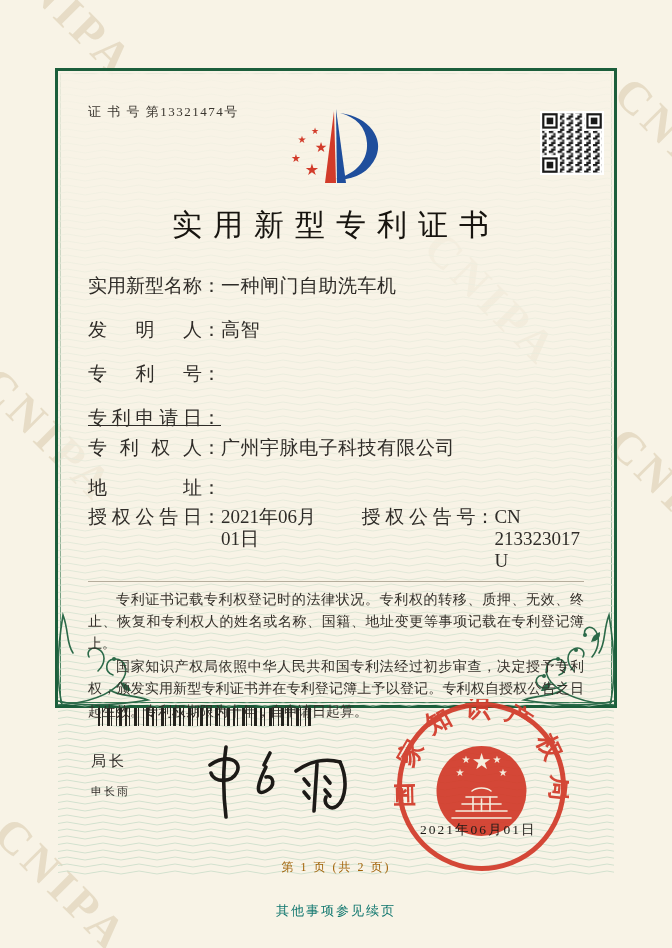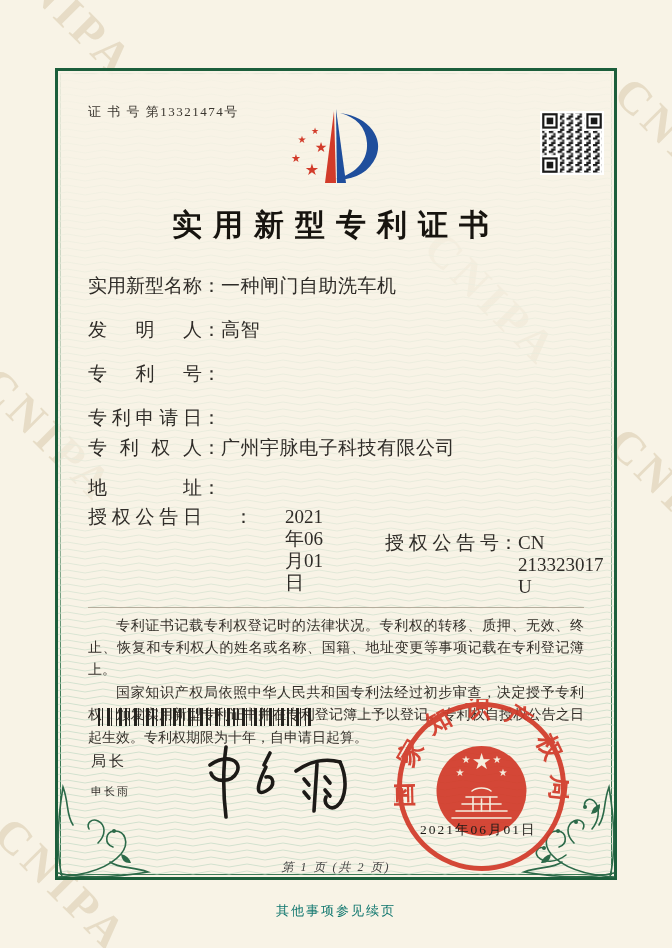--- a/index.html
+++ b/index.html
@@ -18,54 +18,54 @@
     user-select:none;white-space:nowrap;
   }
   .wm1{left:-16px;top:-16px;}
   .wm2{left:408px;top:272px;}
   .wm3{left:-36px;top:408px;}
   .wm4{left:592px;top:468px;}
   .wm5{left:-22px;top:858px;}
   .wm6{left:598px;top:118px;}
   
   .frame{
-    position:absolute;z-index:1;left:55px;top:68px;width:562px;height:812px;
+    position:absolute;z-index:1;left:55px;top:68px;width:562px;height:640px;
     box-sizing:border-box;border:3px solid #1c5e3b;
   }
   .frame::before{
     content:"";position:absolute;inset:2px;border:1px solid #3a7a55;pointer-events:none;
   }
   .waves{position:absolute;left:0;top:0;z-index:0;}
   .corner{position:absolute;z-index:2;bottom:-2px;}
   .corner-br{right:-2px;}
   .corner-bl{left:-2px;transform:scaleX(-1);}
   .content{position:absolute;inset:0;z-index:3;padding:0 30px;box-sizing:border-box;}
   
   .cert-no{position:absolute;left:30px;top:32px;font-size:13px;letter-spacing:1.5px;color:#3a362f;}
   .logo{position:absolute;left:224px;top:24px;}
   .qr{position:absolute;left:482px;top:40px;}
   .title{
     margin:0;padding-top:132px;text-align:center;
-    font-size:30px;font-weight:bold;letter-spacing:11px;color:#17140f;
+    font-size:30px;font-weight:normal;letter-spacing:11px;color:#17140f;
     line-height:44px;
   }
   
   .fields{margin-top:28px;font-size:19px;line-height:22px;}
   .frow{display:flex;margin-bottom:22px;}
-  .frow-tight{margin-bottom:8px;}
+  .frow-tight{margin-bottom:8px;text-decoration:underline;}
   .frow-mid{margin-bottom:18px;}
   .frow-addr{margin-bottom:7px;line-height:21.5px;}
   .flabel{
     display:inline-block;width:6em;flex:0 0 auto;
     text-align:justify;text-align-last:justify;text-justify:inter-character;
   }
   .fcolon{flex:0 0 auto;}
   .fvalue{flex:1;letter-spacing:.5px;}
-  .grant-row{display:flex;border-bottom:1px solid #b5ad9c;padding-bottom:9px;margin-bottom:0;gap:32px;}
-  .grant-right{margin-left:30px;display:flex;margin-top:26px;}
+  .grant-row{display:flex;border-bottom:1px solid #b5ad9c;padding-bottom:9px;margin-bottom:0;}
+  .grant-right{margin-left:30px;display:flex;}
   
   .paras{margin-top:7px;font-size:14px;line-height:22.4px;text-align:justify;color:#34302a;}
   .paras p{margin:0;text-indent:2em;}
   
   .barcode{
     position:absolute;left:40px;top:637px;width:216px;height:18px;
     background:
       repeating-linear-gradient(90deg,
         #26241f 0 2px,transparent 2px 4px,
         #26241f 4px 5px,transparent 5px 9px,
@@ -75,21 +75,21 @@
         #26241f 21px 24px,transparent 24px 27px);
   }
   .sign-title{position:absolute;left:33px;top:681px;font-size:15px;letter-spacing:3px;}
   .sign-name{position:absolute;left:33px;top:713px;font-size:11px;letter-spacing:2px;}
   .signature{position:absolute;left:138px;top:668px;}
   .seal{position:absolute;left:336px;top:628px;}
   .seal-date{
     position:absolute;left:362px;top:750px;width:210px;
     font-size:13.5px;letter-spacing:2px;color:#1d1b17;white-space:nowrap;
   }
-  .page-no{position:absolute;left:0;right:0;top:788px;text-align:center;font-size:12px;letter-spacing:2px;color:#404040;font-style:italic;}
+  .page-no{position:absolute;left:0;right:0;top:788px;text-align:center;font-size:12px;letter-spacing:2px;color:#a16207;}
   
   .outside-footer{
     position:absolute;left:0;right:0;top:902px;z-index:1;
     text-align:center;font-size:13px;letter-spacing:2px;color:#0f766e;
   }
 </style>
 </head>
 <body>
 
 <span class="wm wm1">CNIPA</span>

